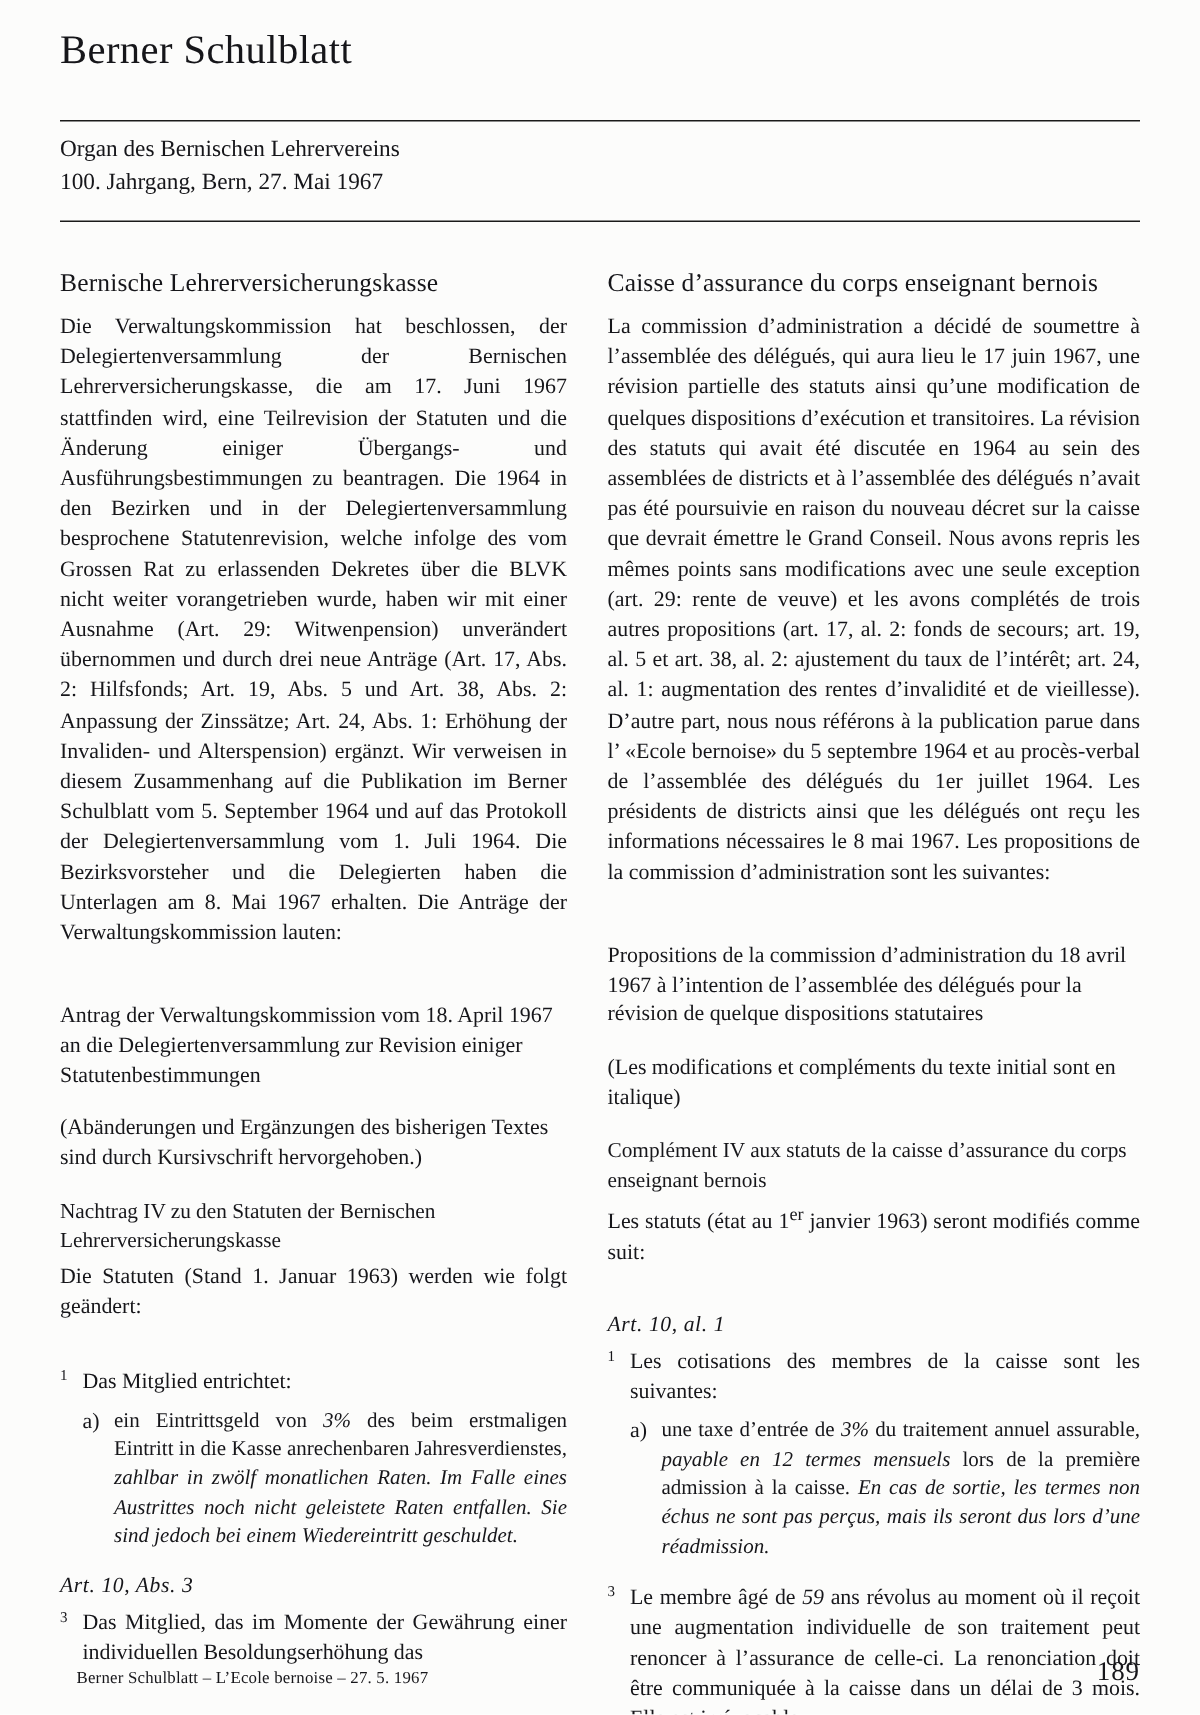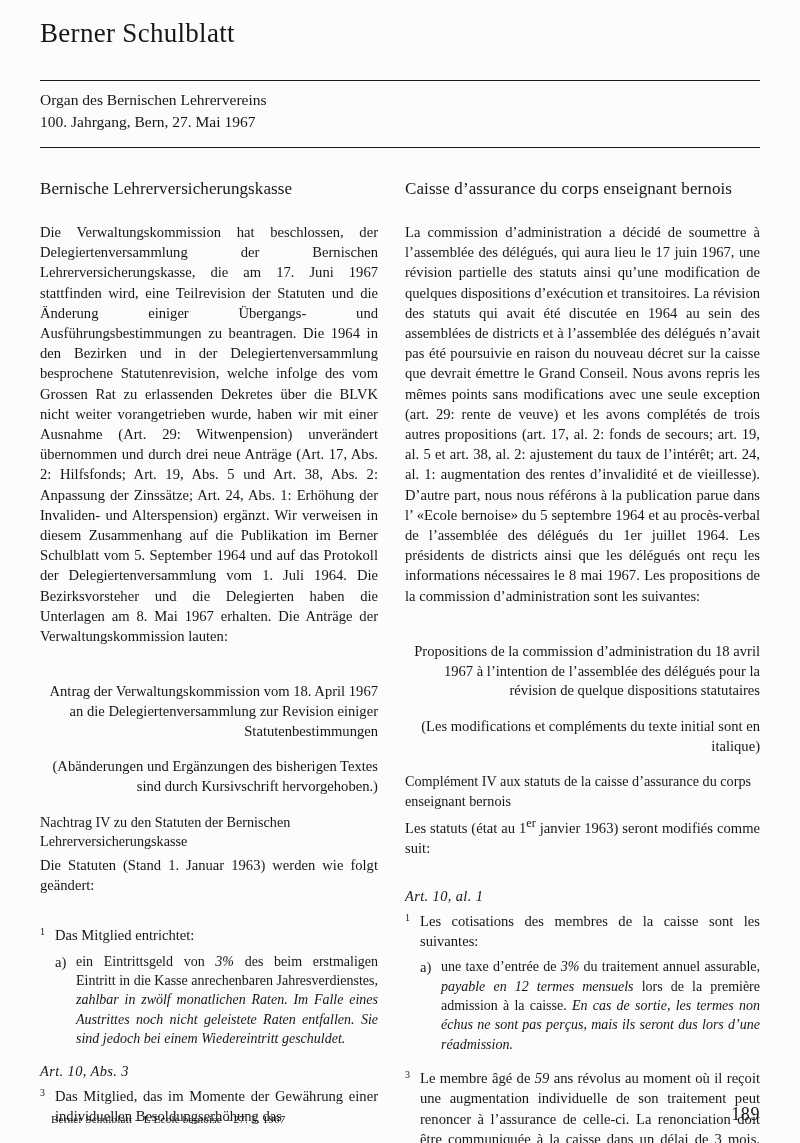--- a/index.html
+++ b/index.html
@@ -72,39 +72,39 @@
     display: flex;
     margin-top: 30px;
   }
   .col-de-body { width: 338px; margin-right: 27px; }
   .col-fr-body { width: 355px; }
 
   h2.section-title {
     font-size: 17px;
     font-weight: normal;
     line-height: 1.30;
-    margin: 0 0 22px 0;
+    margin: 0 0 8px 0;
     letter-spacing: 0.1px;
     font-family: Liberation Serif, serif;
   }
 
   p.para {
     font-size: 14.6px;
     line-height: 1.385;
     margin: 0 0 18px 0;
     text-align: justify;
     hyphens: manual;
     letter-spacing: 0.01px;
   }
 
   p.heading-block {
     font-size: 14.6px;
     line-height: 1.35;
     margin: 0 0 16px 0;
-    text-align: right;
+    text-align: left;
   }
 
   p.italic-head {
     font-size: 14.2px;
     line-height: 1.35;
     margin: 0 0 4px 0;
     text-align: left;
   }
 
   p.art-label {

